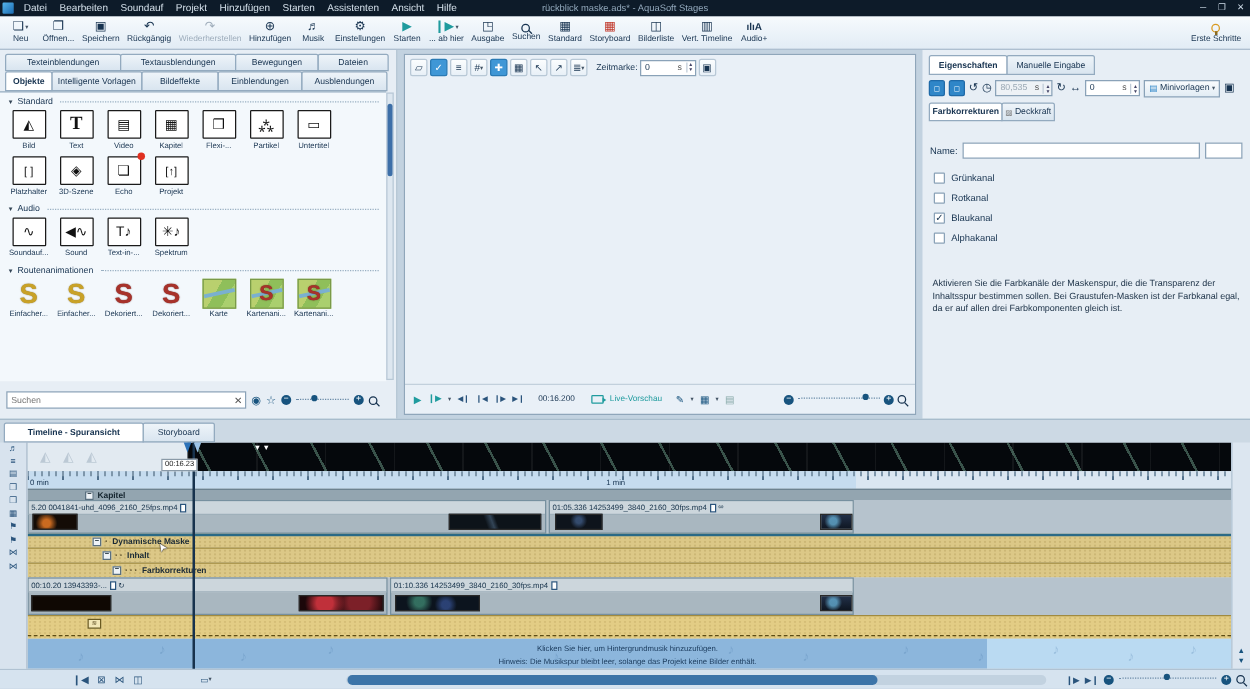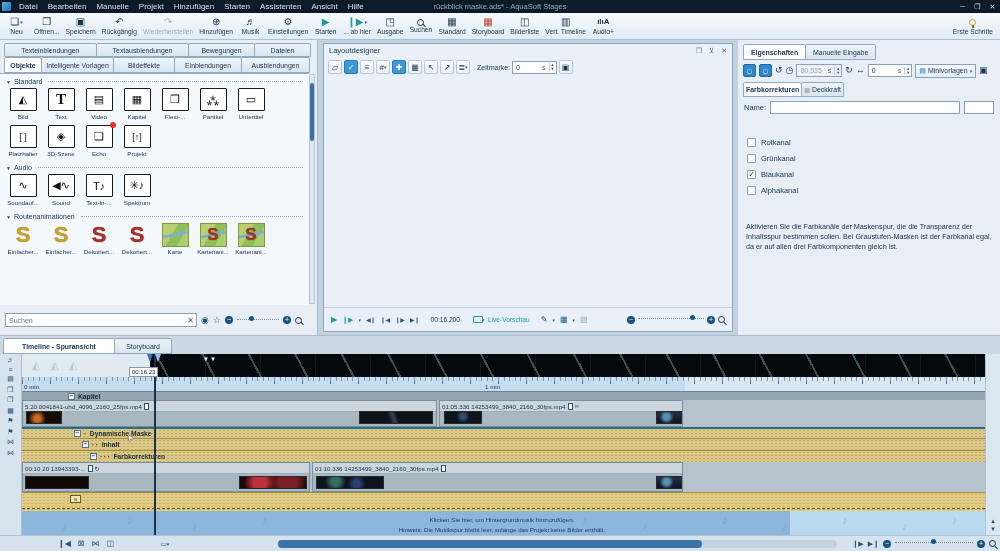--- a/index.html
+++ b/index.html
@@ -99,21 +99,21 @@
   
   .rp{position:absolute;left:738px;top:0;width:262px;height:295px;background:#e7eef5}
   .rp-tabs{top:4px;left:5px;height:16px}
   .rp-tabs .tab{padding:0 7px}
   .rp-toolbar{position:absolute;top:22px;left:5px;right:4px;height:17px;display:flex;align-items:center;gap:3px;font-size:8px}
   .sq{width:13px;height:13px;border-radius:2px;display:flex;align-items:center;justify-content:center;font-size:6px}
   .sq.blue{background:#2f86c8;color:#eaf4fb;border:1px solid #1f6aa8}
   .ghost{color:#173350;font-size:9px;line-height:13px}
   .mini-btn{display:flex;align-items:center;border:1px solid #8aa2b8;background:linear-gradient(#f8fbfd,#e2ecf4);height:14px;font-size:7px;color:#173350;padding:0 3px;gap:2px;white-space:nowrap}
   .rp-subtabs{top:42px;left:5px;height:15px}
-  .rp-name{position:absolute;top:61px;left:6px;right:6px;display:flex;align-items:center;gap:4px;font-size:7.5px}
+  .rp-name{position:absolute;top:74px;left:6px;right:6px;display:flex;align-items:center;gap:4px;font-size:7.5px}
   .name-input{flex:1;height:13px;border:1px solid #8aa2b8;background:#fff;outline:none;font-family:inherit;font-size:7px;padding:0 2px}
   .name-extra{width:30px;height:13px;border:1px solid #8aa2b8;background:#fff}
   .rp-checks{position:absolute;top:94px;left:9px;right:8px}
   .check-row{display:flex;align-items:center;gap:5px;height:16px;font-size:7.5px;color:#173350}
   .cb{width:9px;height:9px;border:1px solid #8aa2b8;background:#fff;font-size:8px;line-height:8px;text-align:center;color:#173350;border-radius:1px;flex:none}
   .rp-help{position:absolute;top:182px;left:8px;right:7px;font-size:7.2px;line-height:1.38;color:#20354a}
 
   
   .timeline{position:absolute;top:335px;left:0;width:1000px;height:216px;background:#ccd9e4;border-top:1px solid #a8bccc}
   .tl-tabs{top:2px;left:3px;height:16px;z-index:4}
@@ -171,21 +171,21 @@
   .mouse-cursor{position:absolute;left:126px;top:97px;z-index:7;font-size:9px;color:#fff;text-shadow:0 0 1px #000,0 0 1px #000;transform:rotate(-125deg)}
 </style>
 </head>
 <body>
 
 <div class="titlebar">
   <div class="app-icon"></div>
   <div id="menubar" style="display:flex">
       <span class="menu-item">Datei</span>
       <span class="menu-item">Bearbeiten</span>
-      <span class="menu-item">Manuelle</span>
+      <span class="menu-item">Soundauf</span>
       <span class="menu-item">Projekt</span>
       <span class="menu-item">Hinzufügen</span>
       <span class="menu-item">Starten</span>
       <span class="menu-item">Assistenten</span>
       <span class="menu-item">Ansicht</span>
       <span class="menu-item">Hilfe</span>
     </div>
   <div class="win-title">rückblick maske.ads* - AquaSoft Stages</div>
   <div class="win-controls">
     <span class="win-btn">─</span>
@@ -446,28 +446,20 @@
       <span class="zbtn">−</span>
       <span class="ztrack">
           <span class="zthumb" style="left:12px"></span>
         </span>
       <span class="zbtn">+</span>
       <span class="lens"></span>
     </div>
   </div>
 
   <div class="ld">
-    <div class="ld-title">
-      <span>Layoutdesigner</span>
-      <span class="ld-wbtns">
-        <span>❐</span>
-        <span>⊻</span>
-        <span>✕</span>
-      </span>
-    </div>
     <div class="ld-toolbar">
       <span id="ldBtns" style="display:flex;gap:2px">
           <span class="ld-btn">
             <span>▱</span>
           </span>
           <span class="ld-btn on">
             <span>✓</span>
           </span>
           <span class="ld-btn">
             <span>≡</span>
@@ -582,25 +574,25 @@
         </div>
       </div>
     <div class="rp-name">
       <span>Name:</span>
       <input class="name-input" style="">
       <span class="name-extra"></span>
     </div>
     <div class="rp-checks" id="rpChecks">
         <div class="check-row">
           <span class="cb"></span>
-          <span>Rotkanal</span>
+          <span>Grünkanal</span>
         </div>
         <div class="check-row">
           <span class="cb"></span>
-          <span>Grünkanal</span>
+          <span>Rotkanal</span>
         </div>
         <div class="check-row">
           <span class="cb">✓</span>
           <span>Blaukanal</span>
         </div>
         <div class="check-row">
           <span class="cb"></span>
           <span>Alphakanal</span>
         </div>
       </div>

